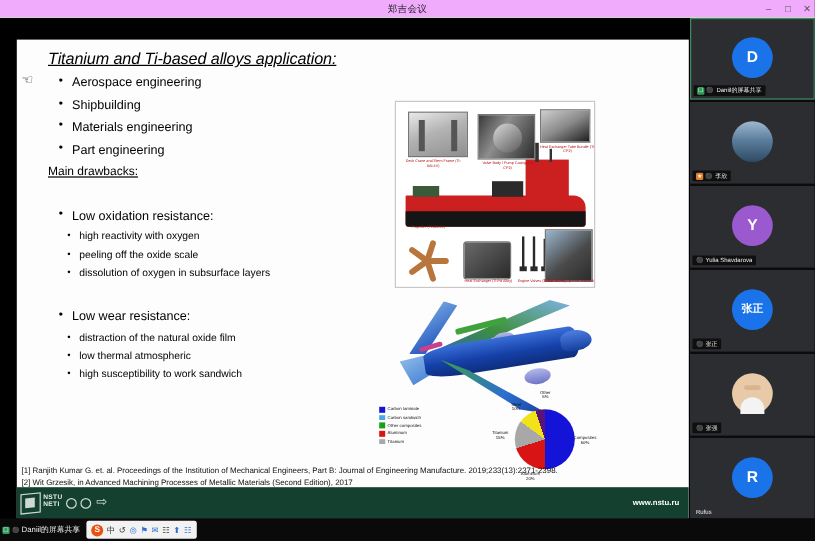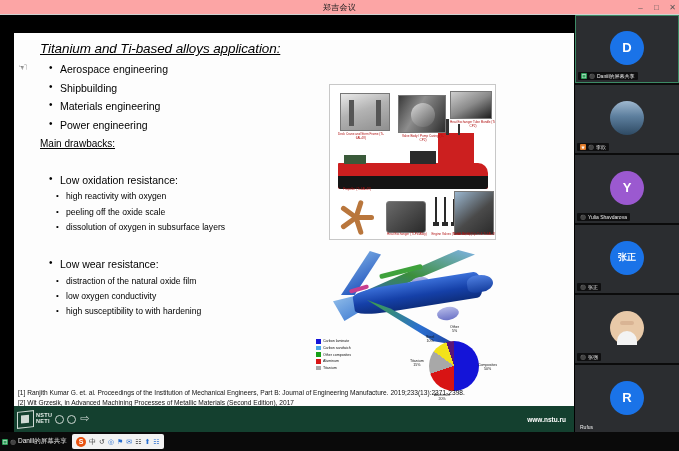--- a/index.html
+++ b/index.html
@@ -6,21 +6,21 @@
   html, body {
     width: 679px; height: 451px;
     overflow: hidden;
     background: #000;
     font-family: "Liberation Sans", sans-serif;
   }
 
   
   .titlebar {
     position: absolute; left: 0; top: 0; width: 679px; height: 15px;
-    background: #fca5a5;
+    background: #f0abfc;
     border-bottom: 1px solid #d2d2d2;
     display: flex; align-items: center; justify-content: center;
   }
   .titlebar-text {
     font-size: 8px; color: #222; letter-spacing: .2px;
   }
   .win-controls {
     position: absolute; right: 2px; top: 0; height: 15px;
     display: flex; align-items: center; gap: 7px;
   }
@@ -351,21 +351,21 @@
 
   <div class="slide">
 
     <div class="slide-body">
       <div class="headline">Titanium and Ti-based alloys application:</div>
 
       <ul class="lvl1">
         <li>Aerospace engineering</li>
         <li>Shipbuilding</li>
         <li>Materials engineering</li>
-        <li>Power engineering</li>
+        <li>Part engineering</li>
       </ul>
 
       <div class="headline2">Main drawbacks:</div>
 
       <div class="drawback-group">
         <ul class="lvl1">
           <li>Low oxidation resistance:</li>
         </ul>
         <ul class="lvl2">
           <li>high reactivity with oxygen</li>
@@ -373,22 +373,22 @@
           <li>dissolution of oxygen in subsurface layers</li>
         </ul>
       </div>
 
       <div class="drawback-group">
         <ul class="lvl1">
           <li>Low wear resistance:</li>
         </ul>
         <ul class="lvl2">
           <li>distraction of the natural oxide film</li>
-          <li>low oxygen conductivity</li>
-          <li>high susceptibility to with hardening</li>
+          <li>low thermal atmospheric</li>
+          <li>high susceptibility to work sandwich</li>
         </ul>
       </div>
     </div>
 
     <div class="fig-ship">
       <div class="photo ph-frame"></div>
       <div class="photo ph-valve"></div>
       <div class="photo ph-bar"></div>
       <div class="ship-hull"></div>
       <div class="ship-super"></div>

